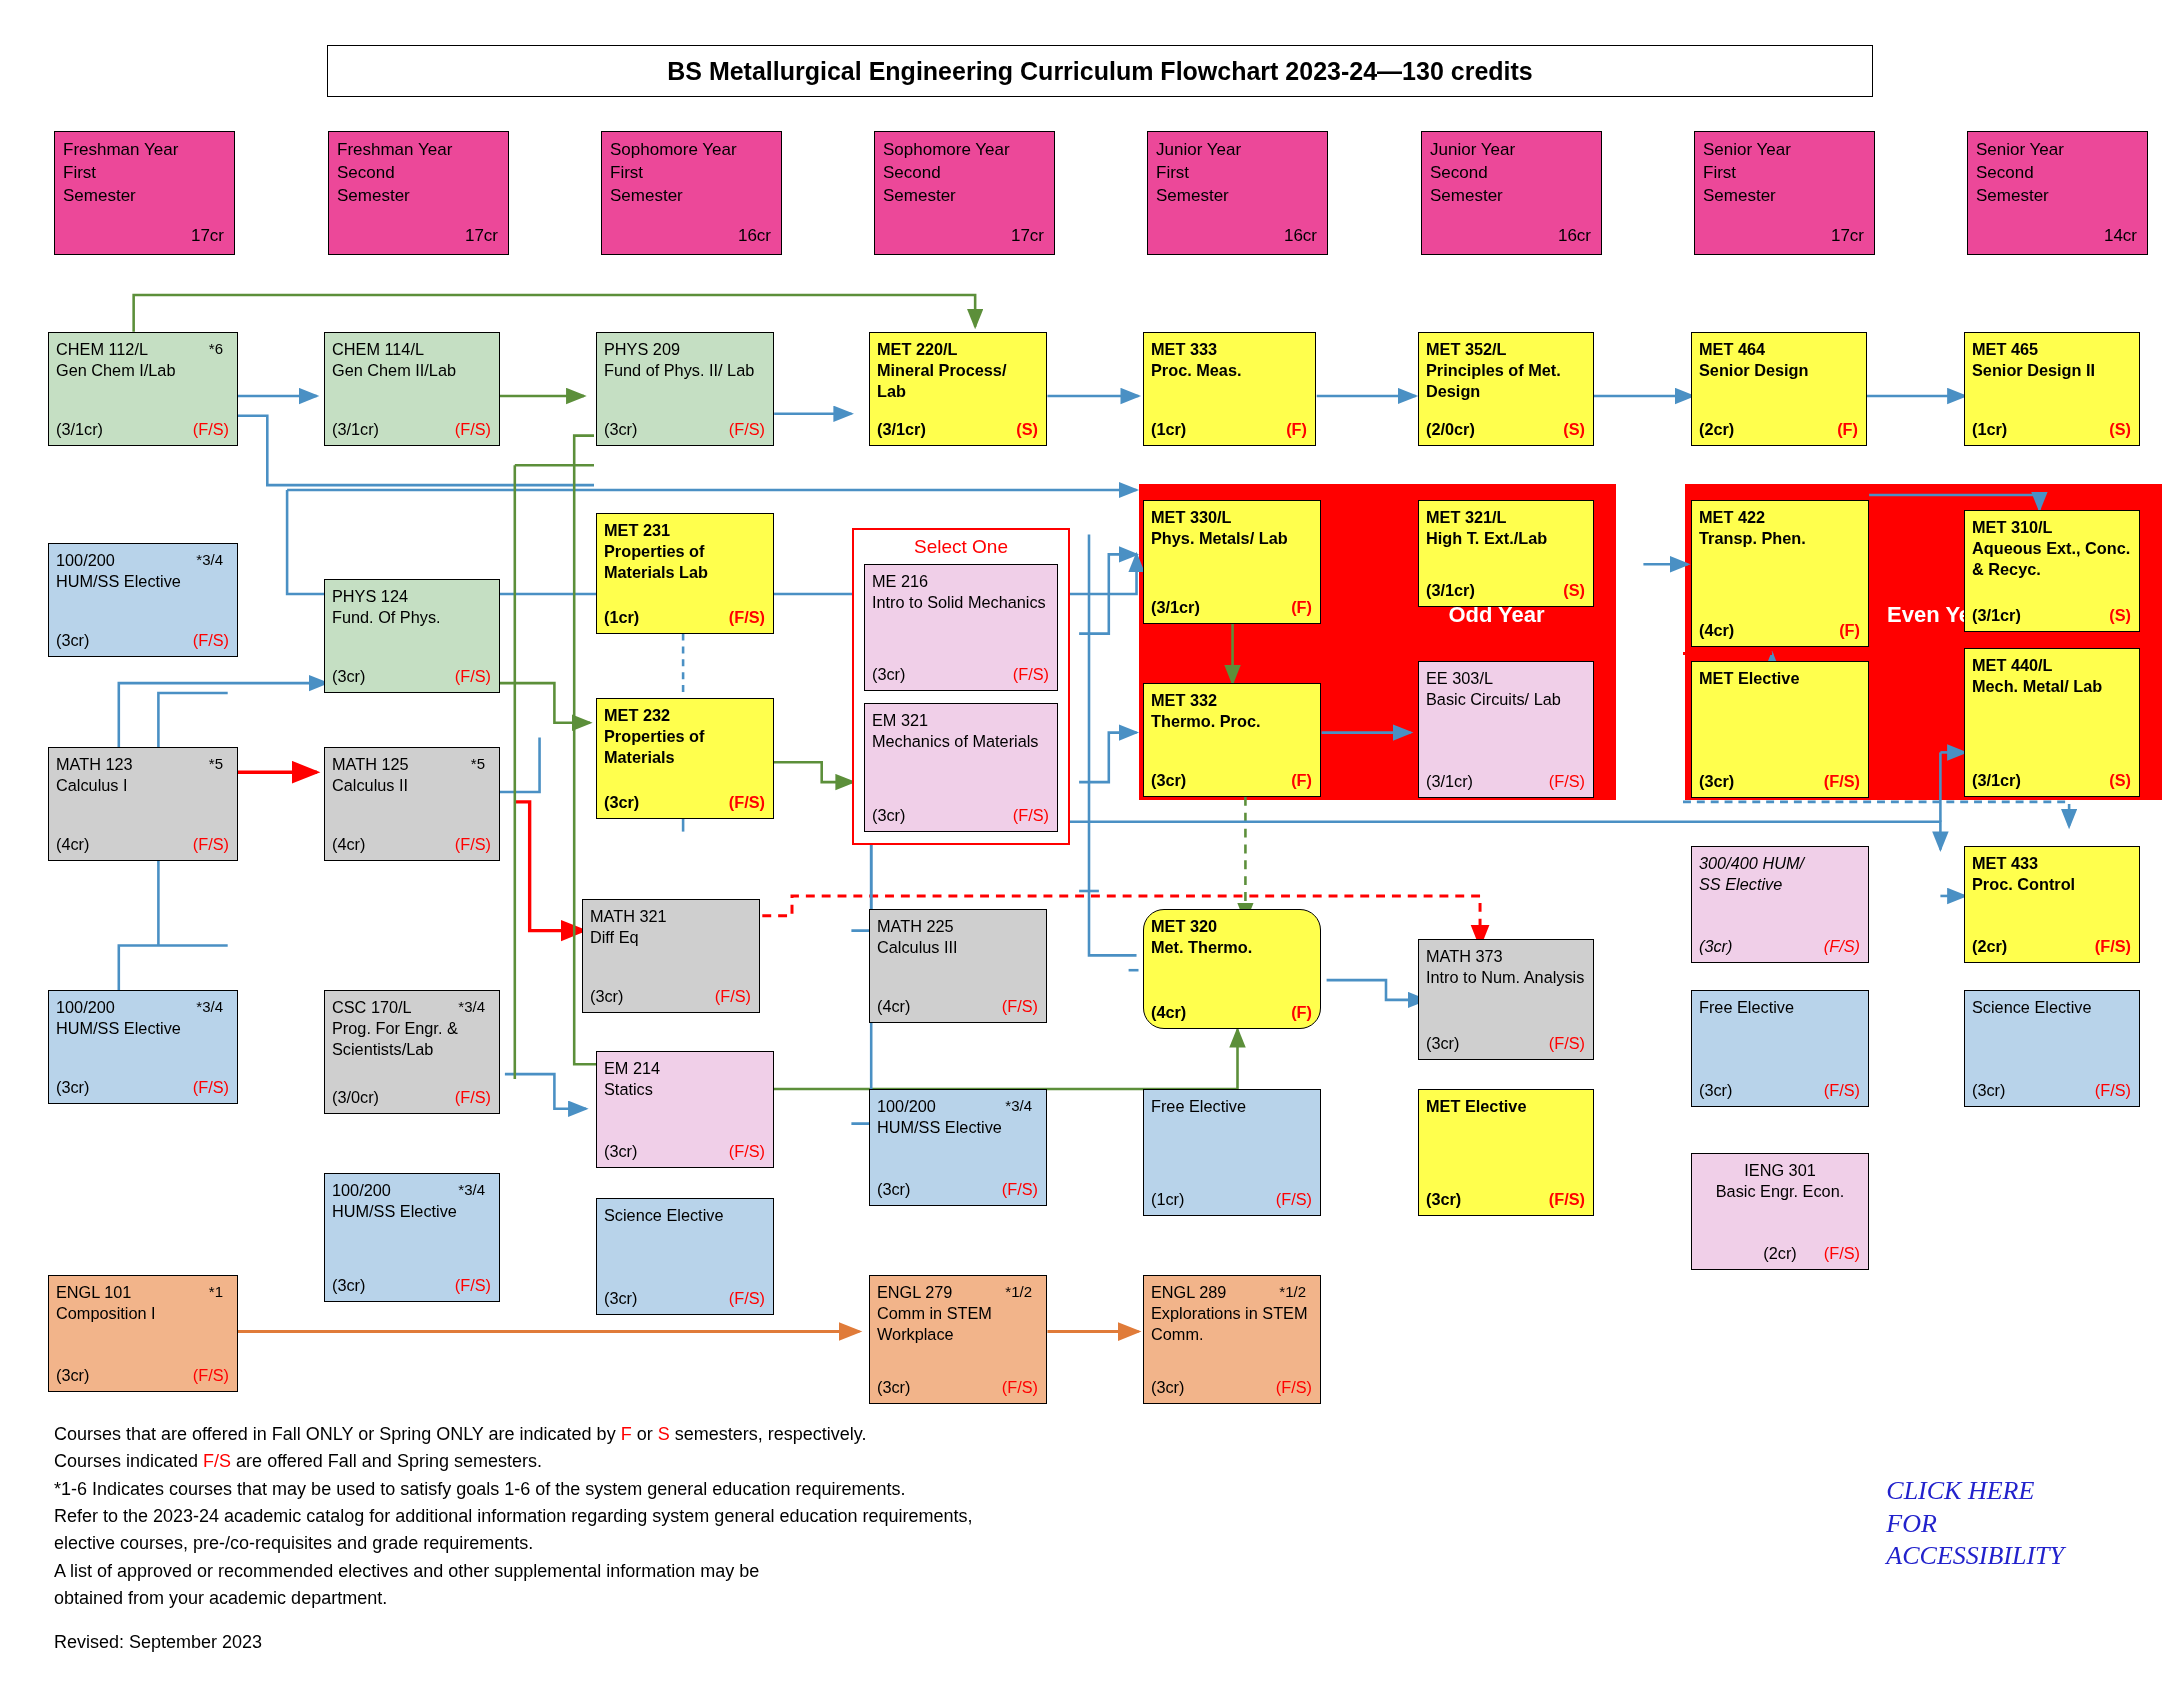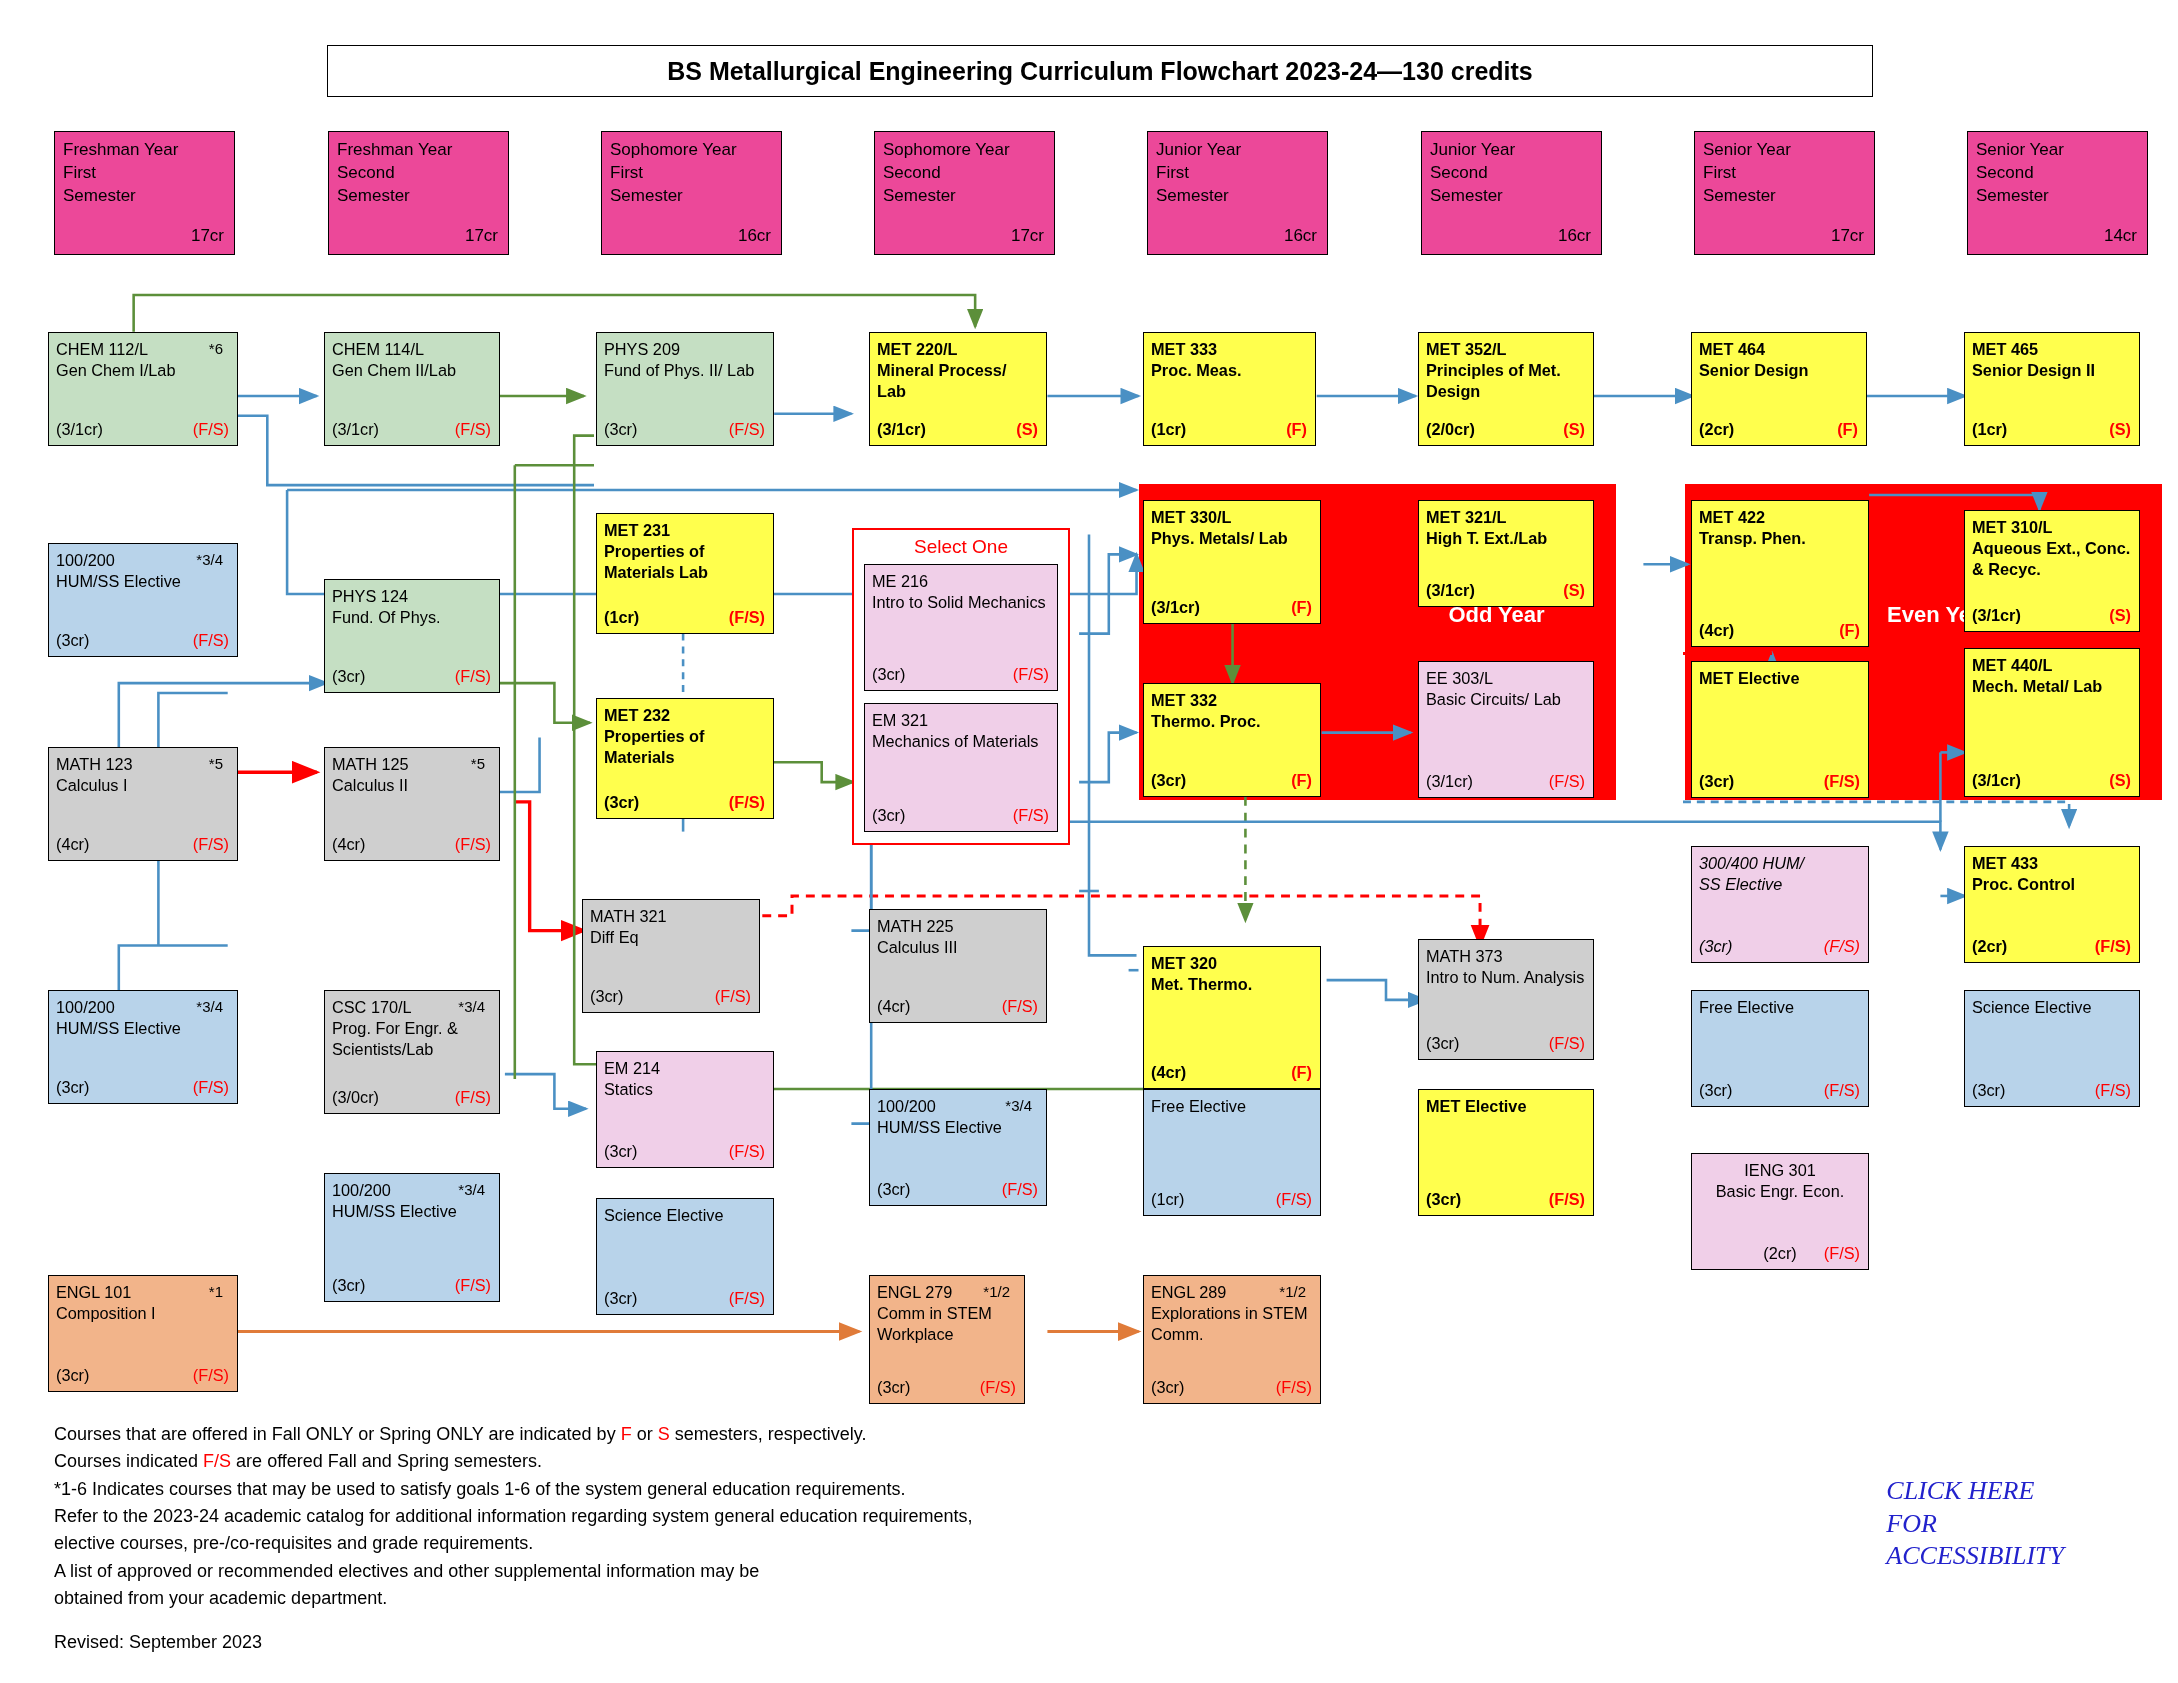--- a/index.html
+++ b/index.html
@@ -409,21 +409,21 @@
     <span class="sem-tag">(F/S)</span>
   </div>
 
   <div class="box grey" style="left:869px;top:909px;width:178px;height:114px;">
     <span class="code">MATH 225</span>
     <span class="nm">Calculus III</span>
     <span class="bottom">(4cr)</span>
     <span class="sem-tag">(F/S)</span>
   </div>
 
-  <div class="box yellow" style="left:1143px;top:946px;width:178px;height:143px;">
+  <div class="box yellow" style="left:1143px;top:909px;width:178px;height:120px;border-radius:21px;">
     <span class="code">MET 320</span>
     <span class="nm">Met. Thermo.</span>
     <span class="bottom">(4cr)</span>
     <span class="sem-tag">(F)</span>
   </div>
 
   <div class="box grey" style="left:1418px;top:939px;width:176px;height:121px;">
     <span class="code">MATH 373</span>
     <span class="nm">Intro to Num. Analysis</span>
     <span class="bottom">(3cr)</span>
@@ -507,21 +507,21 @@
   </div>
 
   <div class="box orange" style="left:48px;top:1275px;width:190px;height:117px;">
     <span class="code">ENGL 101</span>
     <span class="nm">Composition I</span>
     <span class="star" style="right:14px;top:6px;">*1</span>
     <span class="bottom">(3cr)</span>
     <span class="sem-tag">(F/S)</span>
   </div>
 
-  <div class="box orange" style="left:869px;top:1275px;width:156px;height:129px;">
+  <div class="box orange" style="left:869px;top:1275px;width:178px;height:129px;">
     <span class="code">ENGL 279</span>
     <span class="nm">Comm in STEM Workplace</span>
     <span class="star" style="right:14px;top:6px;">*1/2</span>
     <span class="bottom">(3cr)</span>
     <span class="sem-tag">(F/S)</span>
   </div>
 
   <div class="box orange" style="left:1143px;top:1275px;width:178px;height:129px;">
     <span class="code">ENGL 289</span>
     <span class="nm">Explorations in STEM Comm.</span>

